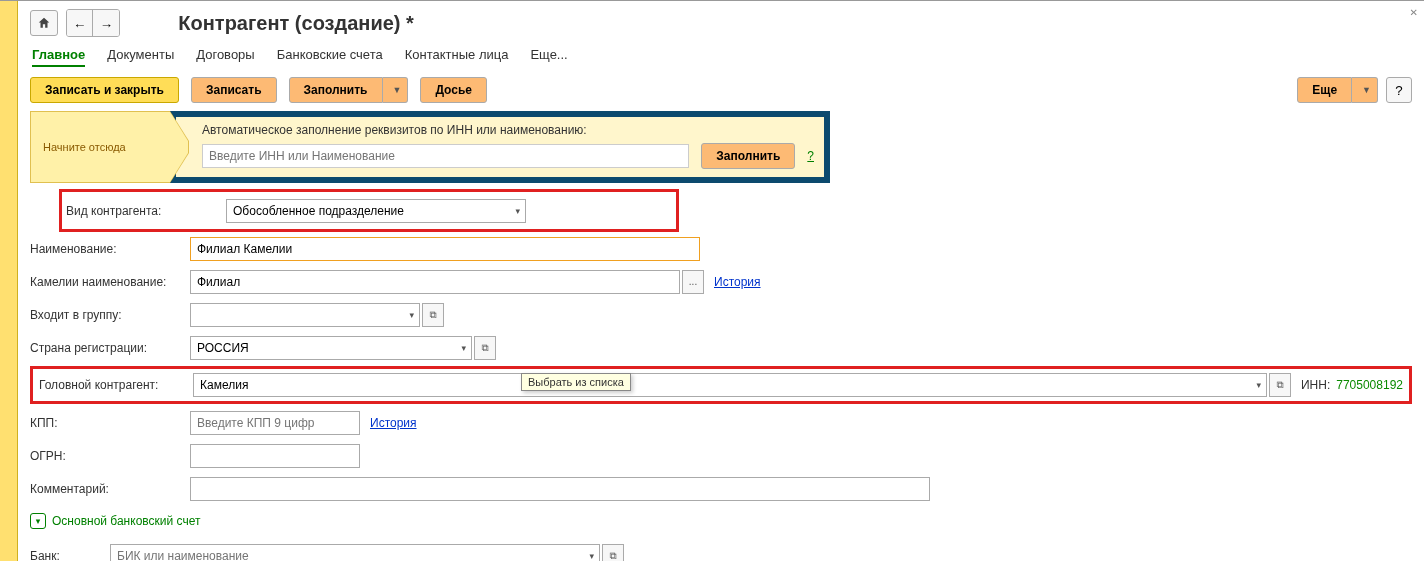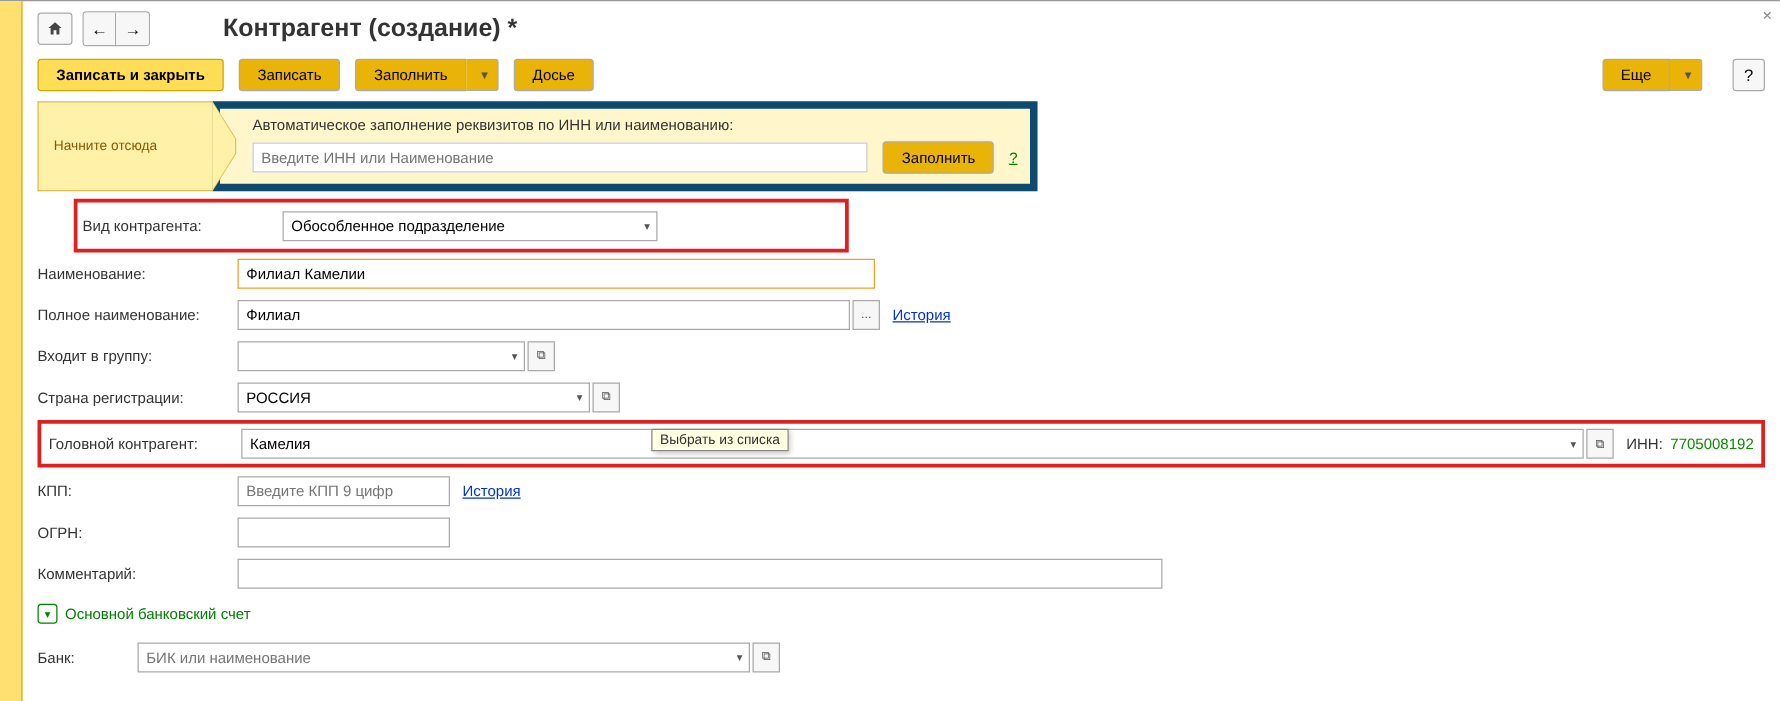--- a/index.html
+++ b/index.html
@@ -12,27 +12,27 @@
     .nav-btn { height: 26px; min-width: 26px; padding: 0 6px; border: 1px solid #aaa; background: #f7f7f7; border-radius: 3px; display: inline-flex; align-items: center; justify-content: center; cursor: pointer; }
     .nav-group { display: flex; border: 1px solid #aaa; border-radius: 3px; overflow: hidden; }
     .nav-group .nav-btn { border: none; border-right: 1px solid #aaa; border-radius: 0; }
     .nav-group .nav-btn:last-child { border-right: none; }
     .page-title { font-size: 20px; margin-left: 50px; }
     .tab-row { display: flex; gap: 22px; margin-bottom: 10px; padding-left: 2px; }
     .tab { font-size: 13px; color: #333; cursor: pointer; padding-bottom: 3px; }
     .tab.active { color: #008000; border-bottom: 2px solid #008000; font-weight: bold; }
     .tab-link { color: #333; }
     .toolbar { display: flex; align-items: center; gap: 12px; margin-bottom: 8px; }
-    .btn { height: 26px; padding: 0 14px; border: 1px solid #aaa; background: #eab308; border-radius: 3px; display: inline-flex; align-items: center; gap: 6px; cursor: pointer; font-size: 12px; }
+    .btn { height: 26px; padding: 0 14px; border: 1px solid #aaa; background: #fdba74; border-radius: 3px; display: inline-flex; align-items: center; gap: 6px; cursor: pointer; font-size: 12px; font-weight: bold; }
     .btn.yellow { background: #ffdd57; border-color: #c9a800; font-weight: bold; }
     .btn .caret { font-size: 9px; color: #555; margin-left: 4px; }
     .btn-split { display: inline-flex; }
     .btn-split .btn { border-radius: 3px 0 0 3px; }
     .btn-split .btn.caret-part { border-left: none; border-radius: 0 3px 3px 0; padding: 0 6px; }
-    .right-toolbar { margin-left: auto; display: flex; gap: 24px; }
+    .right-toolbar { margin-left: auto; display: flex; gap: 8px; }
     .help-btn { height: 26px; width: 26px; border: 1px solid #aaa; background: #f7f7f7; border-radius: 3px; display: inline-flex; align-items: center; justify-content: center; cursor: pointer; }
     .start-box { display: flex; align-items: stretch; width: 800px; margin-bottom: 6px; }
     .start-arrow { width: 140px; background: #fff1a8; border: 1px solid #e0c050; border-right: none; color: #8a5a00; font-size: 11px; display: flex; align-items: center; padding-left: 12px; position: relative; }
     .start-arrow::after { content: ''; position: absolute; right: -18px; top: 0; bottom: 0; width: 0; border-top: 29px solid transparent; border-bottom: 29px solid transparent; border-left: 18px solid #fff1a8; z-index: 2; }
     .start-arrow::before { content: ''; position: absolute; right: -19px; top: -1px; bottom: -1px; width: 0; border-top: 30px solid transparent; border-bottom: 30px solid transparent; border-left: 19px solid #e0c050; z-index: 1; }
     .start-body { flex: 1; background: #fff6cc; border: 6px solid #0c4a6e; padding: 6px 10px 8px 26px; }
     .start-body .hint { font-size: 12px; margin-bottom: 6px; }
     .start-body .row { display: flex; gap: 12px; align-items: center; }
     .start-body input { flex: 1; height: 24px; border: 1px solid #ccc; padding: 0 6px; font-size: 12px; color: #999; background: #fff; }
     .qmark { color: #008000; text-decoration: underline; cursor: pointer; }
@@ -74,20 +74,28 @@
         <button class="nav-btn">
             <span>←</span>
           </button>
         <button class="nav-btn">
             <span>→</span>
           </button>
       </div>
       <h1 class="page-title">Контрагент (создание) *</h1>
     </div>
 
+    <div class="tab-row">
+      <span class="tab active">Главное</span>
+      <span class="tab tab-link">Документы</span>
+      <span class="tab tab-link">Договоры</span>
+      <span class="tab tab-link">Банковские счета</span>
+      <span class="tab tab-link">Контактные лица</span>
+      <span class="tab tab-link">Еще...</span>
+    </div>
 
     <div class="toolbar">
       <button class="btn yellow">Записать и закрыть</button>
       <button class="btn">Записать</button>
       <div class="btn-split">
         <button class="btn">Заполнить</button>
         <button class="btn caret-part">
             <span class="caret">▼</span>
           </button>
       </div>
@@ -129,21 +137,21 @@
           </div>
         </div>
       </div>
 
       <div class="form-row">
         <div class="label">Наименование:</div>
         <input class="text-input highlight-box-thin" style="width: 510px;" value="Филиал Камелии">
       </div>
 
       <div class="form-row">
-        <div class="label">Полное наименование:</div>
+        <div class="label">Камелии наименование:</div>
         <div class="input-wrap">
           <input class="text-input" style="width: 490px;" value="Филиал">
           <button class="mini-btn">...</button>
         </div>
         <a class="link">История</a>
       </div>
 
       <div class="form-row">
         <div class="label">Входит в группу:</div>
         <div class="input-wrap">

